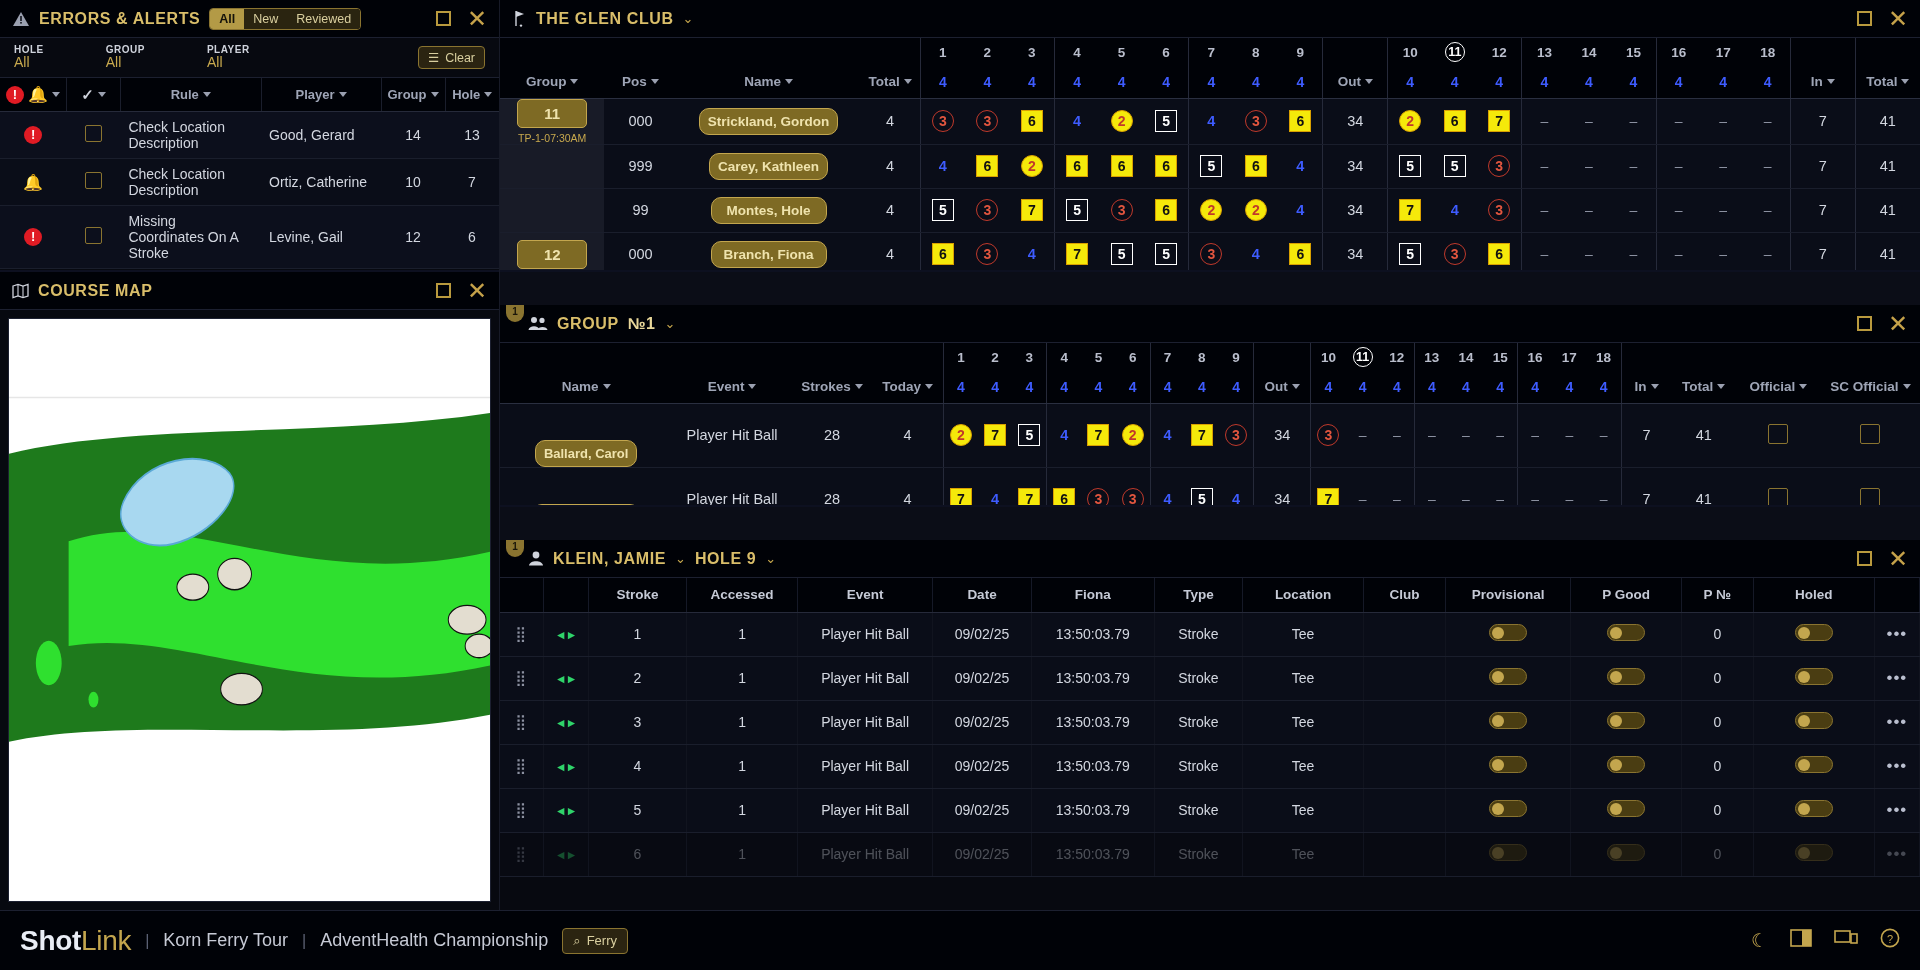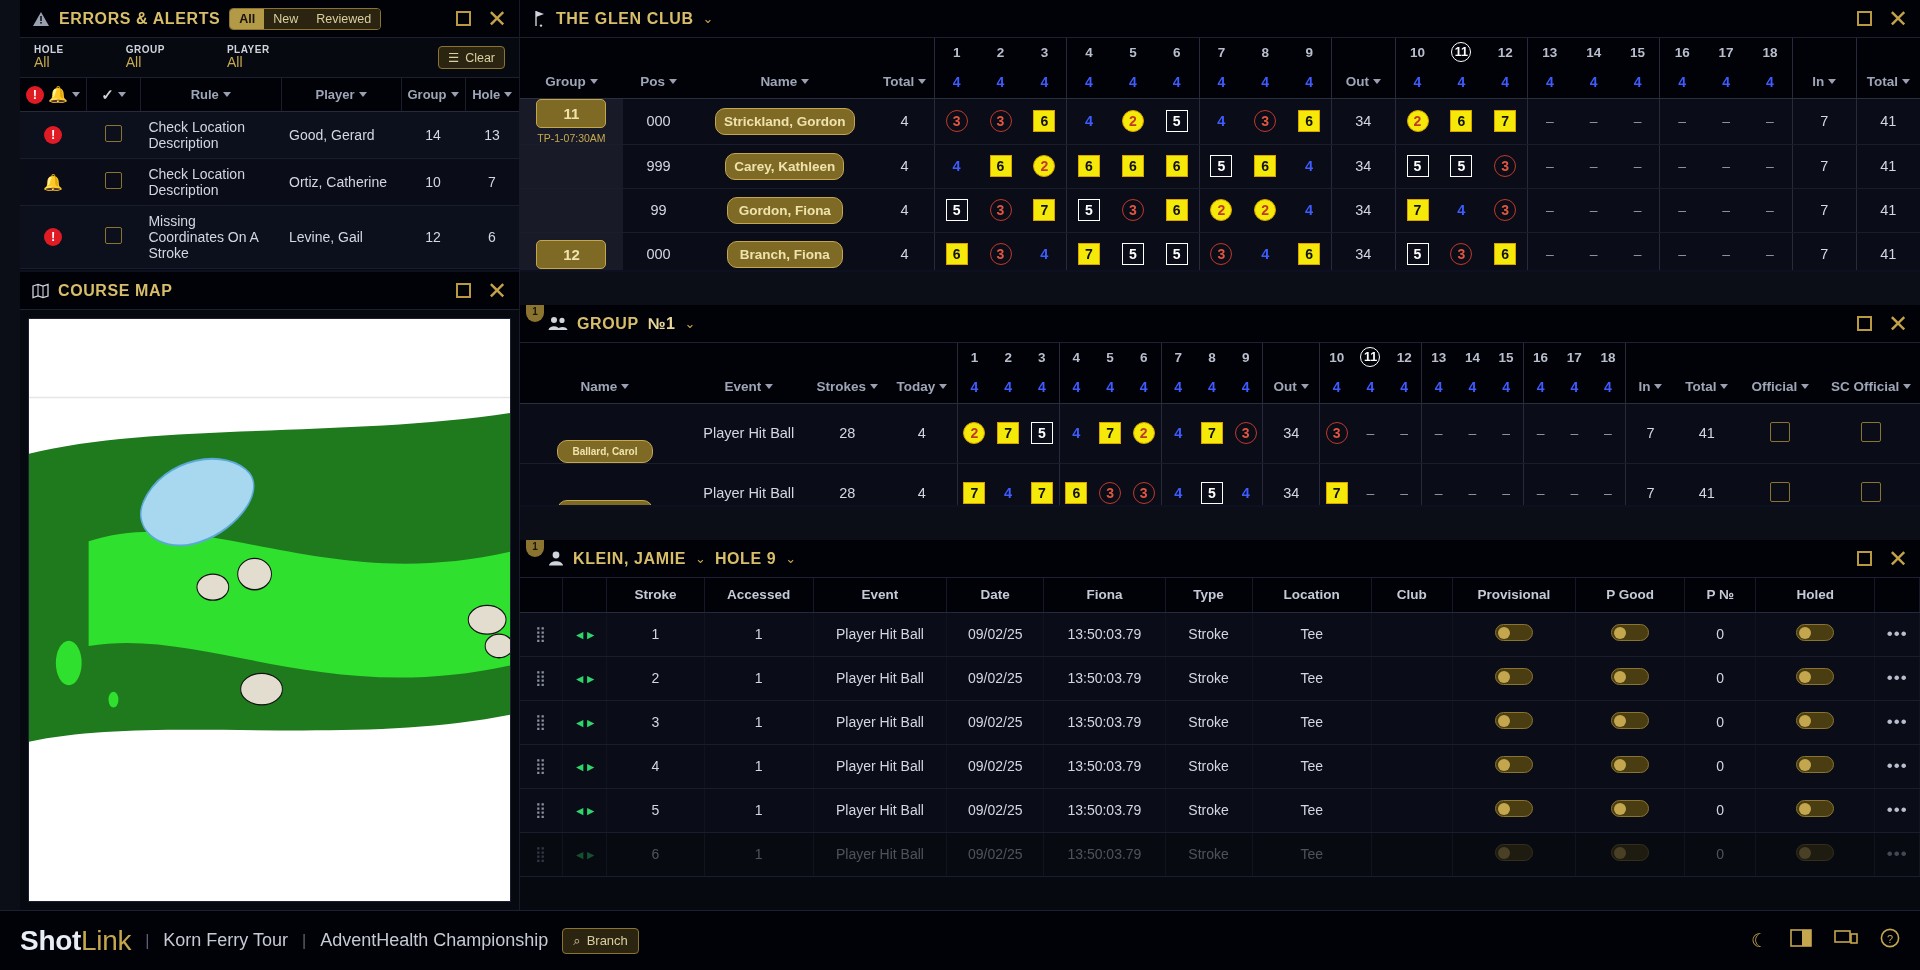--- a/index.html
+++ b/index.html
@@ -4,21 +4,21 @@
 <style>
   * { box-sizing: border-box; margin:0; padding:0; }
   html,body {
     width:1920px; height:970px;
     background:#0b0d17;
     font-family:"Liberation Sans", sans-serif;
     color:#d8dbe4;
     overflow:hidden;
   }
   .app { position:relative; width:1920px; height:970px; display:flex; flex-direction:column; }
-  .body-area { flex:1; display:flex; overflow:hidden;padding-left:20px; }
+  .body-area { flex:1; display:flex; overflow:hidden; }
 
   
   .panel { background:#070910; display:flex; flex-direction:column; overflow:hidden; }
   .panel-head {
     height:38px; flex:0 0 38px;
     background:#000207;
     display:flex; align-items:center; gap:9px;
     padding:0 12px;
     border-bottom:1px solid #1c2030;
     position:relative;
@@ -90,21 +90,21 @@
   .hole-cur { display:inline-block; width:20px; height:20px; line-height:18px; border:1.5px solid #fff; border-radius:50%; color:#fff; font-size:12.5px; }
 
   table.sc tbody td { height:44px; font-size:14.5px; color:#d3d7e0; border-bottom:1px solid #1a1e2c; }
   table.sc tbody tr { background:#0a0d18; }
 
   .pill {
     display:inline-block; min-width:116px; padding:5px 8px;
     background:#7e6a24; border:1px solid #c3a64e; border-radius:10px;
     color:#efe3ad; font-weight:bold; font-size:13.5px;
   }
-  .pill.sm { min-width:96px; font-size:10px;margin-top:36px; }
+  .pill.sm { min-width:96px; font-size:13px;margin-top:36px; }
   .grp-pill {
     display:inline-block; min-width:70px; padding:5px 10px;
     background:#7e6a24; border:1px solid #c3a64e; border-radius:5px;
     color:#efe3ad; font-weight:bold; font-size:15px;
   }
   .grp-time { display:block; font-size:10.5px; color:#c8a94e; margin-top:4px; }
 
   
   .sq-y { display:inline-block; width:22px; height:22px; line-height:20px; background:#f5e90a; border:1px solid #d9a000; color:#111; font-weight:bold; font-size:14px; }
   .sq-w { display:inline-block; width:22px; height:22px; line-height:20px; background:transparent; border:1.5px solid #fff; color:#fff; font-weight:bold; font-size:14px; }
@@ -493,21 +493,21 @@
                   <td class=""><span class="dash">–</span></td>
                   <td class="grp-sep"><span class="dash">–</span></td>
                   <td class=""><span class="dash">–</span></td>
                   <td class=""><span class="dash">–</span></td>
                   <td class="grp-sep"><span class="pl-n">7</span></td>
                   <td class="grp-sep"><span class="pl-n">41</span></td>
                 </tr>
                 <tr>
                   <td style="background:#181b27"></td>
                   <td>99</td>
-                  <td><span class="pill">Gordon, Fiona</span></td>
+                  <td><span class="pill">Montes, Hole</span></td>
                   <td>4</td>
                   <td class="grp-sep"><span class="sq-w">5</span></td>
                   <td class=""><span class="ci-r">3</span></td>
                   <td class=""><span class="sq-y">7</span></td>
                   <td class="grp-sep"><span class="sq-w">5</span></td>
                   <td class=""><span class="ci-r">3</span></td>
                   <td class=""><span class="sq-y">6</span></td>
                   <td class="grp-sep"><span class="ci-y">2</span></td>
                   <td class=""><span class="ci-y">2</span></td>
                   <td class=""><span class="pl-b">4</span></td>
@@ -941,21 +941,21 @@
   </div>
 
   <div class="footer">
     <div class="brand"><span>Shot</span><span class="lite">Link</span></div>
     <span class="foot-sep">|</span>
     <span class="foot-txt">Korn Ferry Tour</span>
     <span class="foot-sep">|</span>
     <span class="foot-txt">AdventHealth Championship</span>
     <div class="change-btn">
       <span>⌕</span>
-      <span>Branch</span>
+      <span>Ferry</span>
     </div>
     <div class="foot-right">
       <span>☾</span>
       <span>
         <svg width="22" height="18" viewBox="0 0 22 18">
             <rect x="1" y="1" width="20" height="16" fill="none" stroke="#c3a64e" stroke-width="1.6"></rect>
             <rect x="12" y="1" width="9" height="16" fill="#c3a64e"></rect>
           </svg>
       </span>
       <span>

